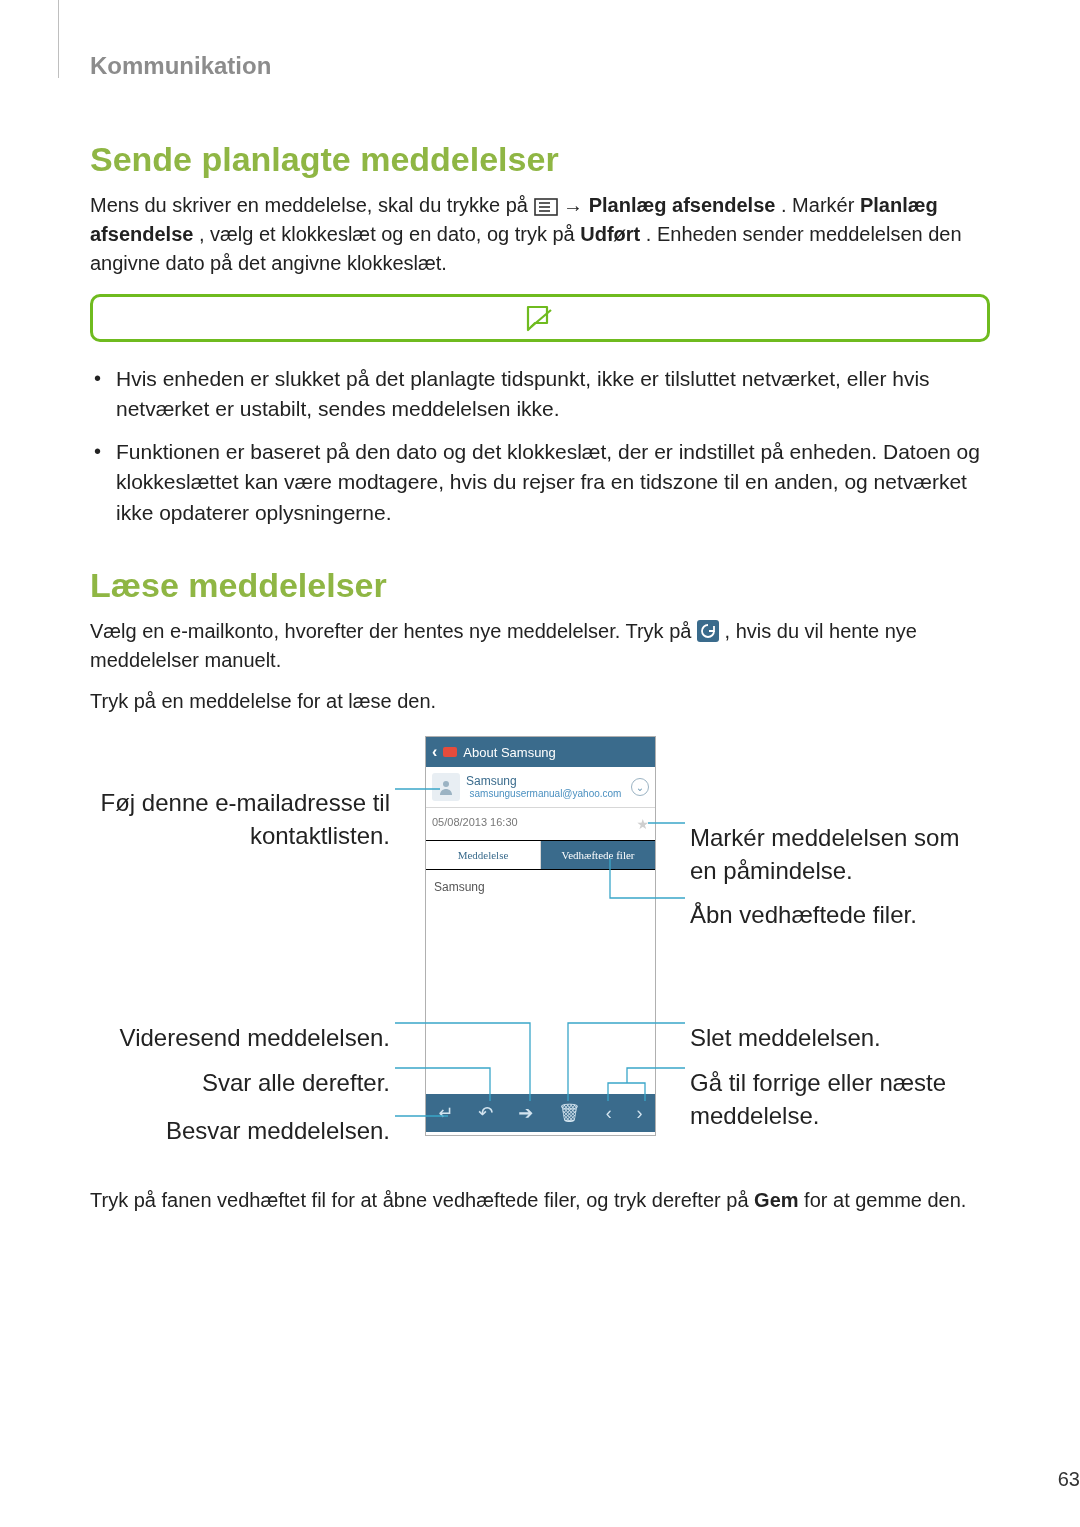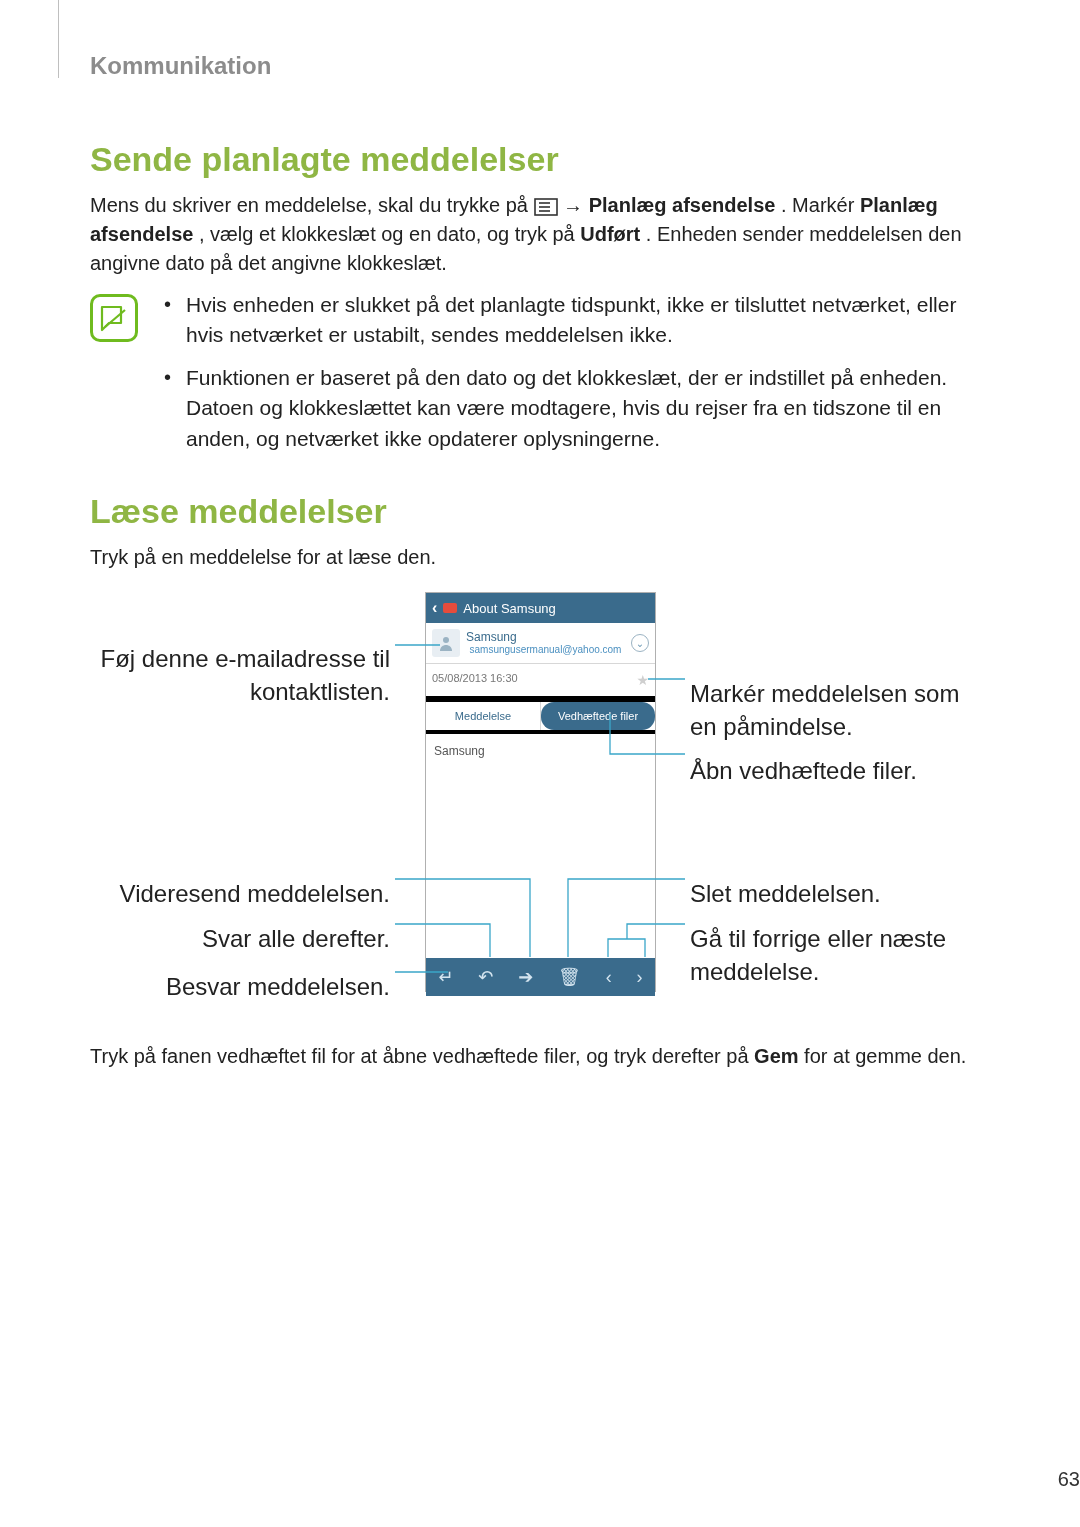--- a/index.html
+++ b/index.html
@@ -41,20 +41,21 @@
     font-size: 20px;
     line-height: 1.45;
     margin: 10px 0 12px 0;
   }
   b { font-weight: 700; }
   .menu-icon-svg { vertical-align: -4px; }
   .note-block {
     display: flex;
     gap: 22px;
     margin: 10px 0 26px 0;
+    flex-direction: column;
   }
   .note-icon {
     flex: 0 0 48px;
     height: 48px;
     border: 3px solid #6fbb1f;
     border-radius: 10px;
     display: flex;
     align-items: center;
     justify-content: center;
     margin-top: 4px;
@@ -153,32 +154,32 @@
   .sender-name { color: #3a6b8c; font-size: 12px; }
   .sender-email { color: #4b90c0; font-size: 10px; text-align: center; }
   .expand-circ {
     width: 16px; height: 16px; border: 1px solid #9bb3c3; border-radius: 50%;
     display: flex; align-items: center; justify-content: center; color: #6c98b3; font-size: 10px;
   }
   .phone-meta {
     display: flex; justify-content: space-between;
     padding: 8px 6px;
     color: #777;
-    border-bottom: 6px solid #000000;
+    border-bottom: 1px solid #000000;
   }
   .star { color: #cfcfcf; font-size: 14px; }
-  .tabs-row { display: flex; border-bottom: 4px solid #000000; }
+  .tabs-row { display: flex; border-bottom: 1px solid #000000; font-family: Liberation Serif, serif; }
   .tab-a, .tab-b {
     flex: 1;
     text-align: center;
     padding: 8px 0;
     font-size: 11px;
   }
   .tab-a { background: #fff; color: #3a6b8c; border-right: 1px solid #d7d7d7; }
-  .tab-b { background: #3a6b8c; color: #fff; border-radius: 13px; }
+  .tab-b { background: #3a6b8c; color: #fff; }
   .msg-body {
     flex: 1;
     padding: 10px 8px;
     color: #555;
     font-size: 12px;
   }
   .phone-bottom {
     height: 38px;
     background: #3a6b8c;
     display: flex;
@@ -258,20 +259,30 @@
       </svg>
     </div>
     <ul class="note-list">
       <li>Hvis enheden er slukket på det planlagte tidspunkt, ikke er tilsluttet netværket, eller hvis netværket er ustabilt, sendes meddelelsen ikke.</li>
       <li>Funktionen er baseret på den dato og det klokkeslæt, der er indstillet på enheden. Datoen og klokkeslættet kan være modtagere, hvis du rejser fra en tidszone til en anden, og netværket ikke opdaterer oplysningerne.</li>
     </ul>
   </div>
 
   <h2 class="section">Læse meddelelser</h2>
 
+  <p class="body">
+    <span>Vælg en e-mailkonto, hvorefter der hentes nye meddelelser. Tryk på </span>
+    <span class="refresh-icon">
+      <svg width="18" height="18" viewBox="0 0 18 18">
+        <path d="M9 3 A6 6 0 1 0 15 9" fill="none" stroke="#fff" stroke-width="1.8"></path>
+        <path d="M15 4 L15 9 L10 9" fill="none" stroke="#fff" stroke-width="1.8"></path>
+      </svg>
+    </span>
+    <span>, hvis du vil hente nye meddelelser manuelt.</span>
+  </p>
 
   <p class="body">Tryk på en meddelelse for at læse den.</p>
 
   <div class="figure">
 
     <div class="phone">
       <div class="phone-app-bar">
         <span class="phone-back">‹</span>
         <span class="phone-env"></span>
         <span>About Samsung</span>

